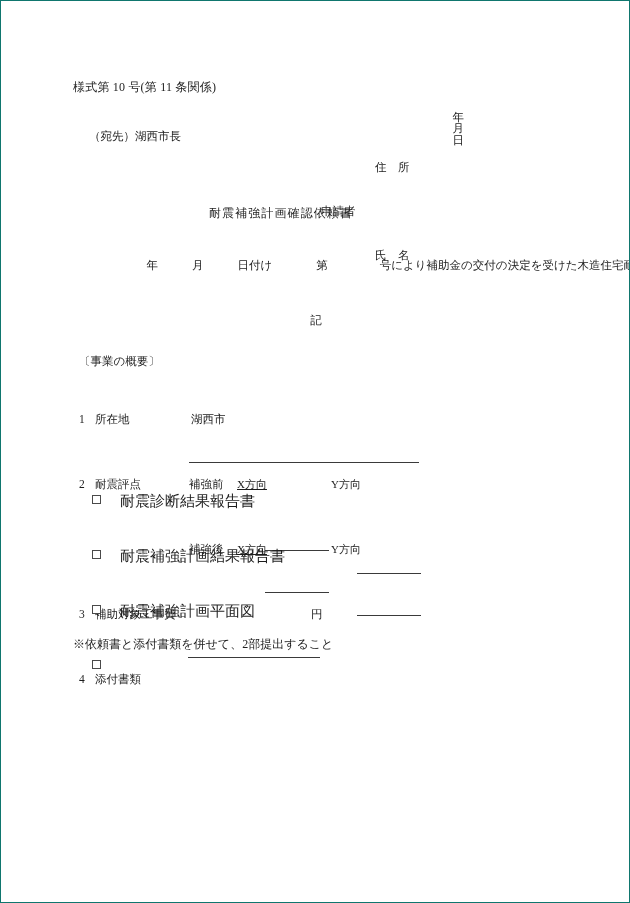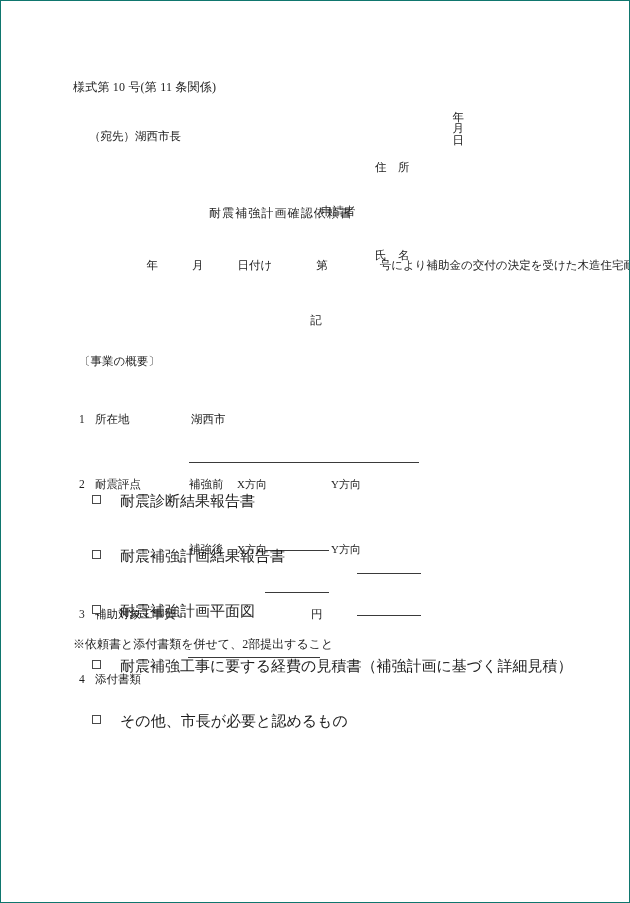--- a/index.html
+++ b/index.html
@@ -117,21 +117,21 @@
     top: 0;
     font-size: 11.5px;
   }
 
   
   .f-loc { left: 110px; width: 230px; }
   .t-loc { left: 112px; }
 
   
   .sub-label { position: absolute; left: 110px; top: 0; }
-  .ax-x { position: absolute; left: 158px; top: 0; font-size: 11px; }
+  .ax-x { position: absolute; left: 158px; top: 0; font-size: 11px; text-decoration: underline; }
   .ul-x  { left: 186px; width: 64px; }
   .ax-y { position: absolute; left: 252px; top: 0; font-size: 11px; }
   .ul-y  { left: 278px; width: 64px; }
 
   
   .f-cost { left: 109px; width: 132px; }
   .t-yen  { left: 232px; }
 
   
   .checklist { left: 91px; top: 470px; width: 470px; }
@@ -249,23 +249,18 @@
     <div class="check-row">
       <span class="checkbox"></span>
       <span class="check-label">耐震補強計画結果報告書</span>
     </div>
     <div class="check-row">
       <span class="checkbox"></span>
       <span class="check-label">耐震補強計画平面図</span>
     </div>
     <div class="check-row">
       <span class="checkbox"></span>
-      <span class="check-label">耐震補強工事に要する経費の見積書（補強計画に基づく詳細見積）</span>
-    </div>
-    <div class="check-row">
-      <span class="checkbox"></span>
-      <span class="check-label">その他、市長が必要と認めるもの</span>
     </div>
   </div>
 
   <div class="abs note">※依頼書と添付書類を併せて、2部提出すること</div>
 
 </div>
 
 </body></html>

